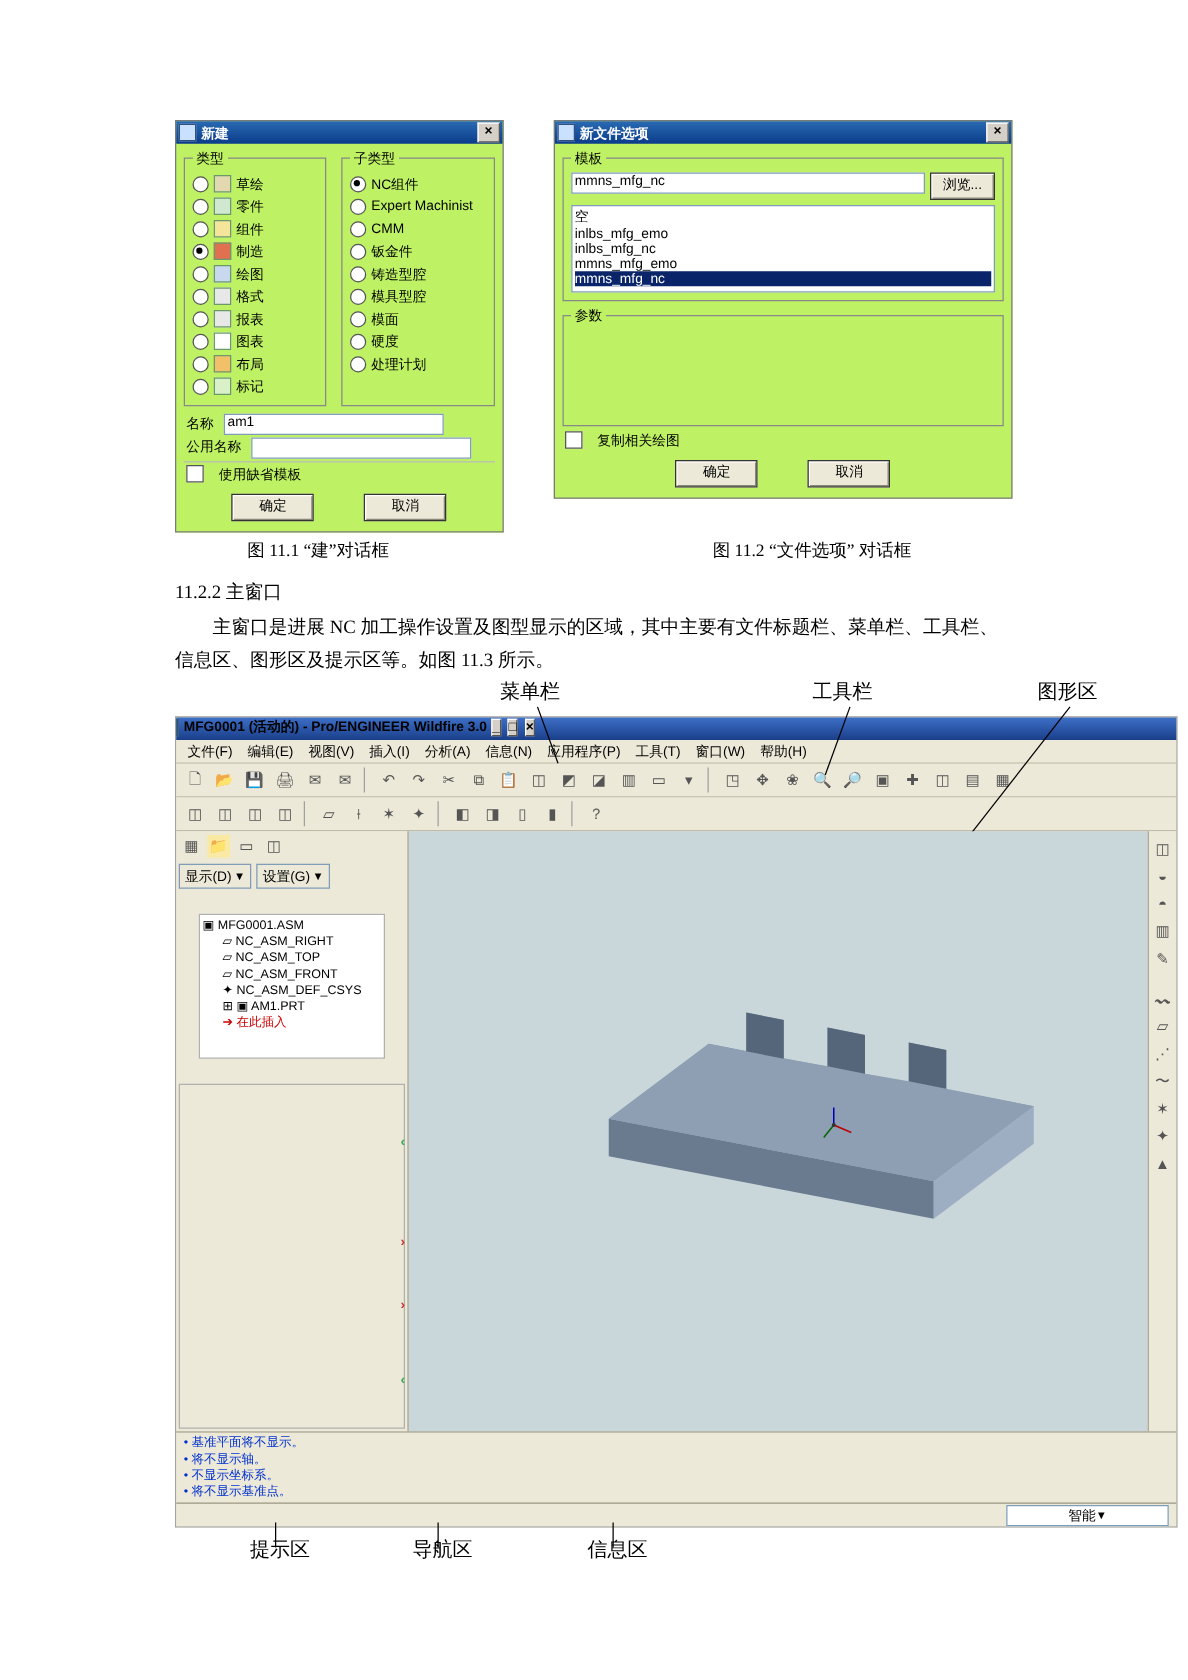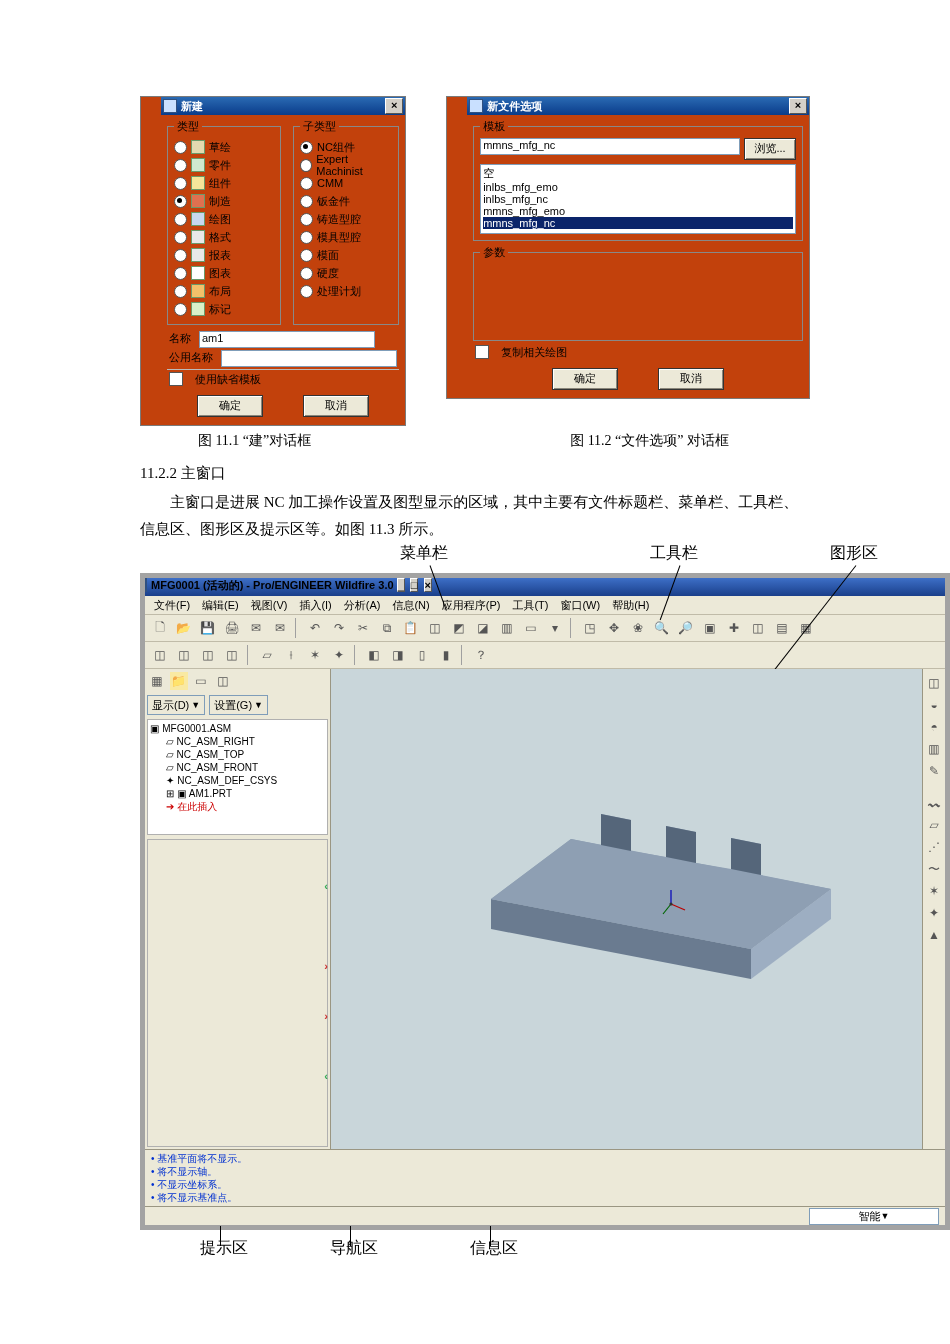--- a/index.html
+++ b/index.html
@@ -18,26 +18,25 @@
     box-sizing: border-box;
     padding: 96px 140px 0 140px;
   }
   .dialog-row {
     display: flex;
     gap: 40px;
     align-items: flex-start;
   }
   .dlg {
     border: 1px solid #7a7a7a;
-    background: #c2410c;
+    background: #bef264;
     font-family: "SimSun", "Microsoft Sans Serif", sans-serif;
     font-size: 11px;
     color: #000;
     position: relative;
-    padding-left: 20px;
   }
   .dlg .titlebar {
     display: flex;
     align-items: center;
     background: linear-gradient(#2a6ab3, #0a3c8a);
     color: #fff;
     height: 18px;
     padding: 0 2px;
   }
   .tb-icon {
@@ -100,21 +99,21 @@
     font-family: "SimSun", serif;
     margin: 14px 0 6px 0;
   }
   .bodytext { font-size: 15px; line-height: 1.8; }
   .bodytext p { margin: 0; text-indent: 2em; }
   .annot-row { position:relative; height:30px; }
   .annot-lbl { position:absolute; font-size:16px; }
 
   .appwin {
     width: 800px;
-    border:5px solid #a3a3a3;
+    border:1px solid #a3a3a3;
     background:#ece9d8;
     font-family:"SimSun","Microsoft Sans Serif",sans-serif;
     font-size:11px;
   }
   .appwin .titlebar { background: linear-gradient(#3d6fc7, #1a3f8a); height:18px; }
   .menubar {
     background:#ece9d8; height:18px; display:flex; align-items:center;
     padding:0 4px; gap:2px; font-size:11px; border-bottom:1px solid #c0bba8;
   }
   .menubar span { padding:0 5px; }
@@ -135,21 +134,21 @@
     display:flex; flex-direction:column;
   }
   .sidepanel .toprow { display:flex; gap:2px; padding:2px; }
   .sidepanel .drop {
     border:1px solid #7f9db9; background:#ece9d8; height:18px;
     font-size:11px; display:flex; align-items:center; padding:0 4px;
     gap:2px;
   }
   .tri { font-size:9px; }
   .tree {
-    background:#fff; border:1px solid #b0b0b0; margin:2px; flex:0 0 auto;
+    background:#fff; border:1px solid #b0b0b0; margin:18px; flex:0 0 auto;
     height:110px; overflow:hidden; font-size:10px; padding:2px;
     font-family: "Microsoft Sans Serif", sans-serif;
   }
   .tree .ln { white-space:nowrap; line-height:13px; }
   .tree .ind1 { padding-left:16px; }
   .tree .red { color:#c00; }
   .graphics {
     flex:1; background:#c9d6da; position:relative;
   }
   .rtool {

